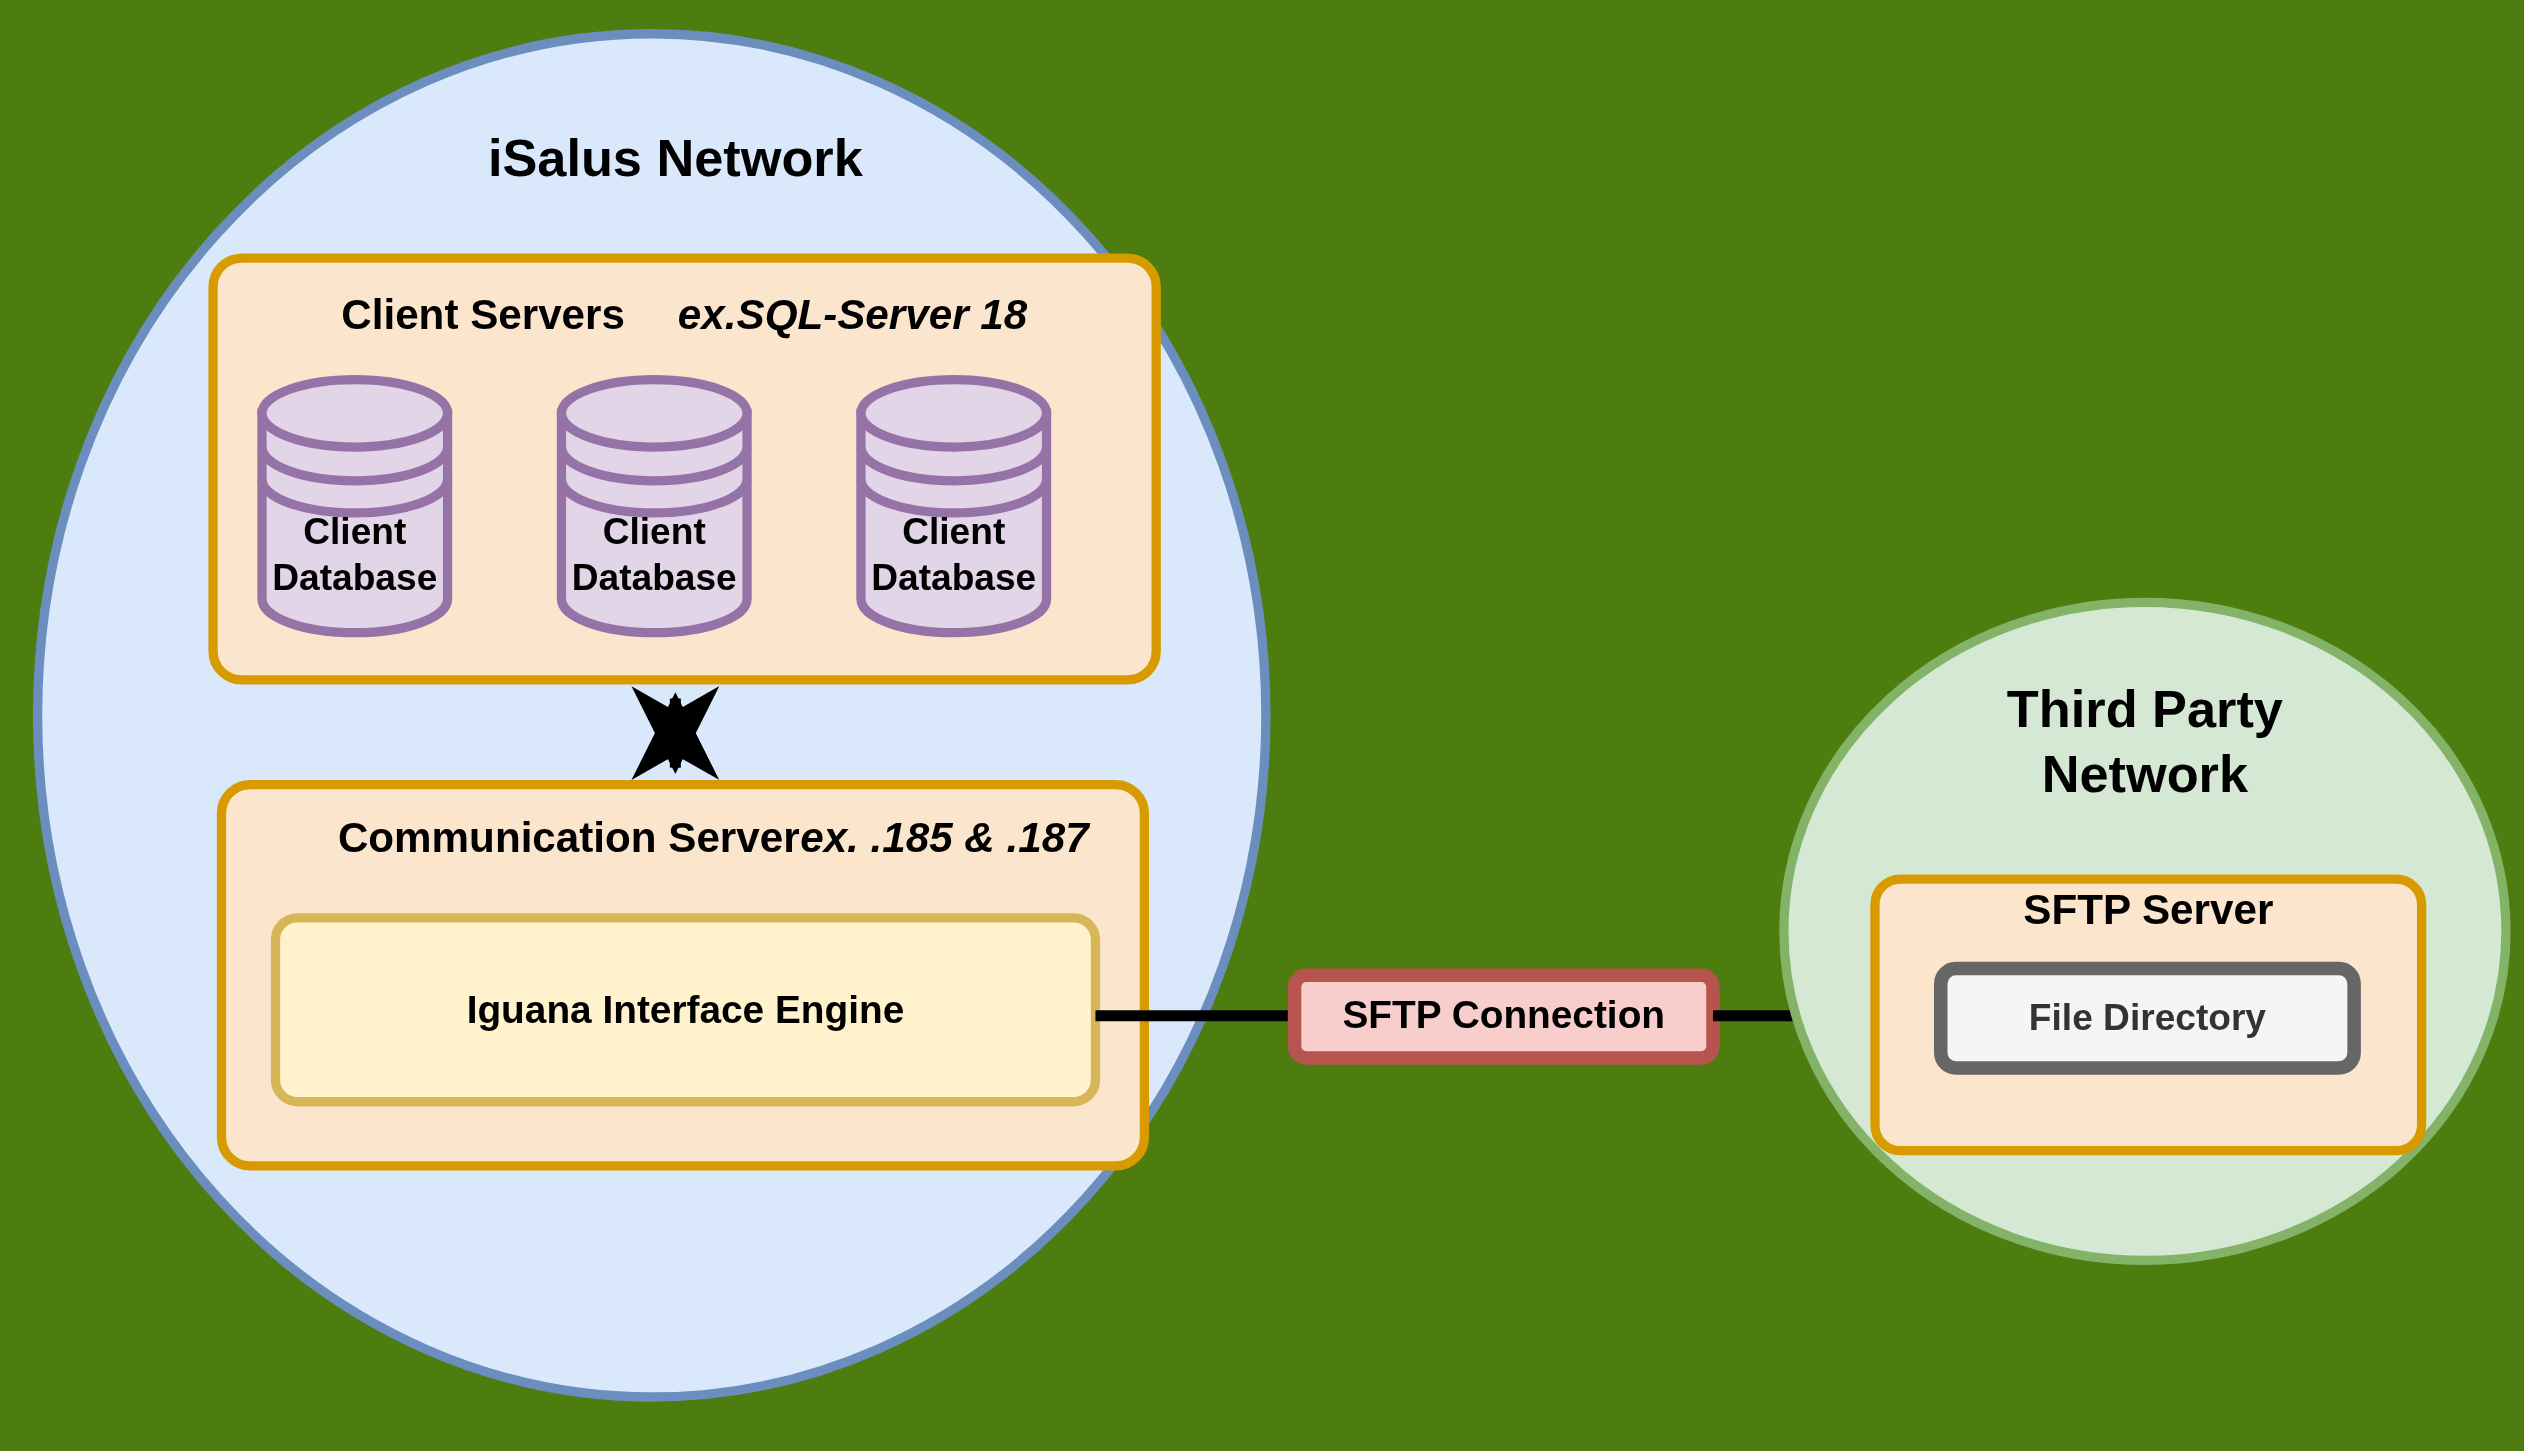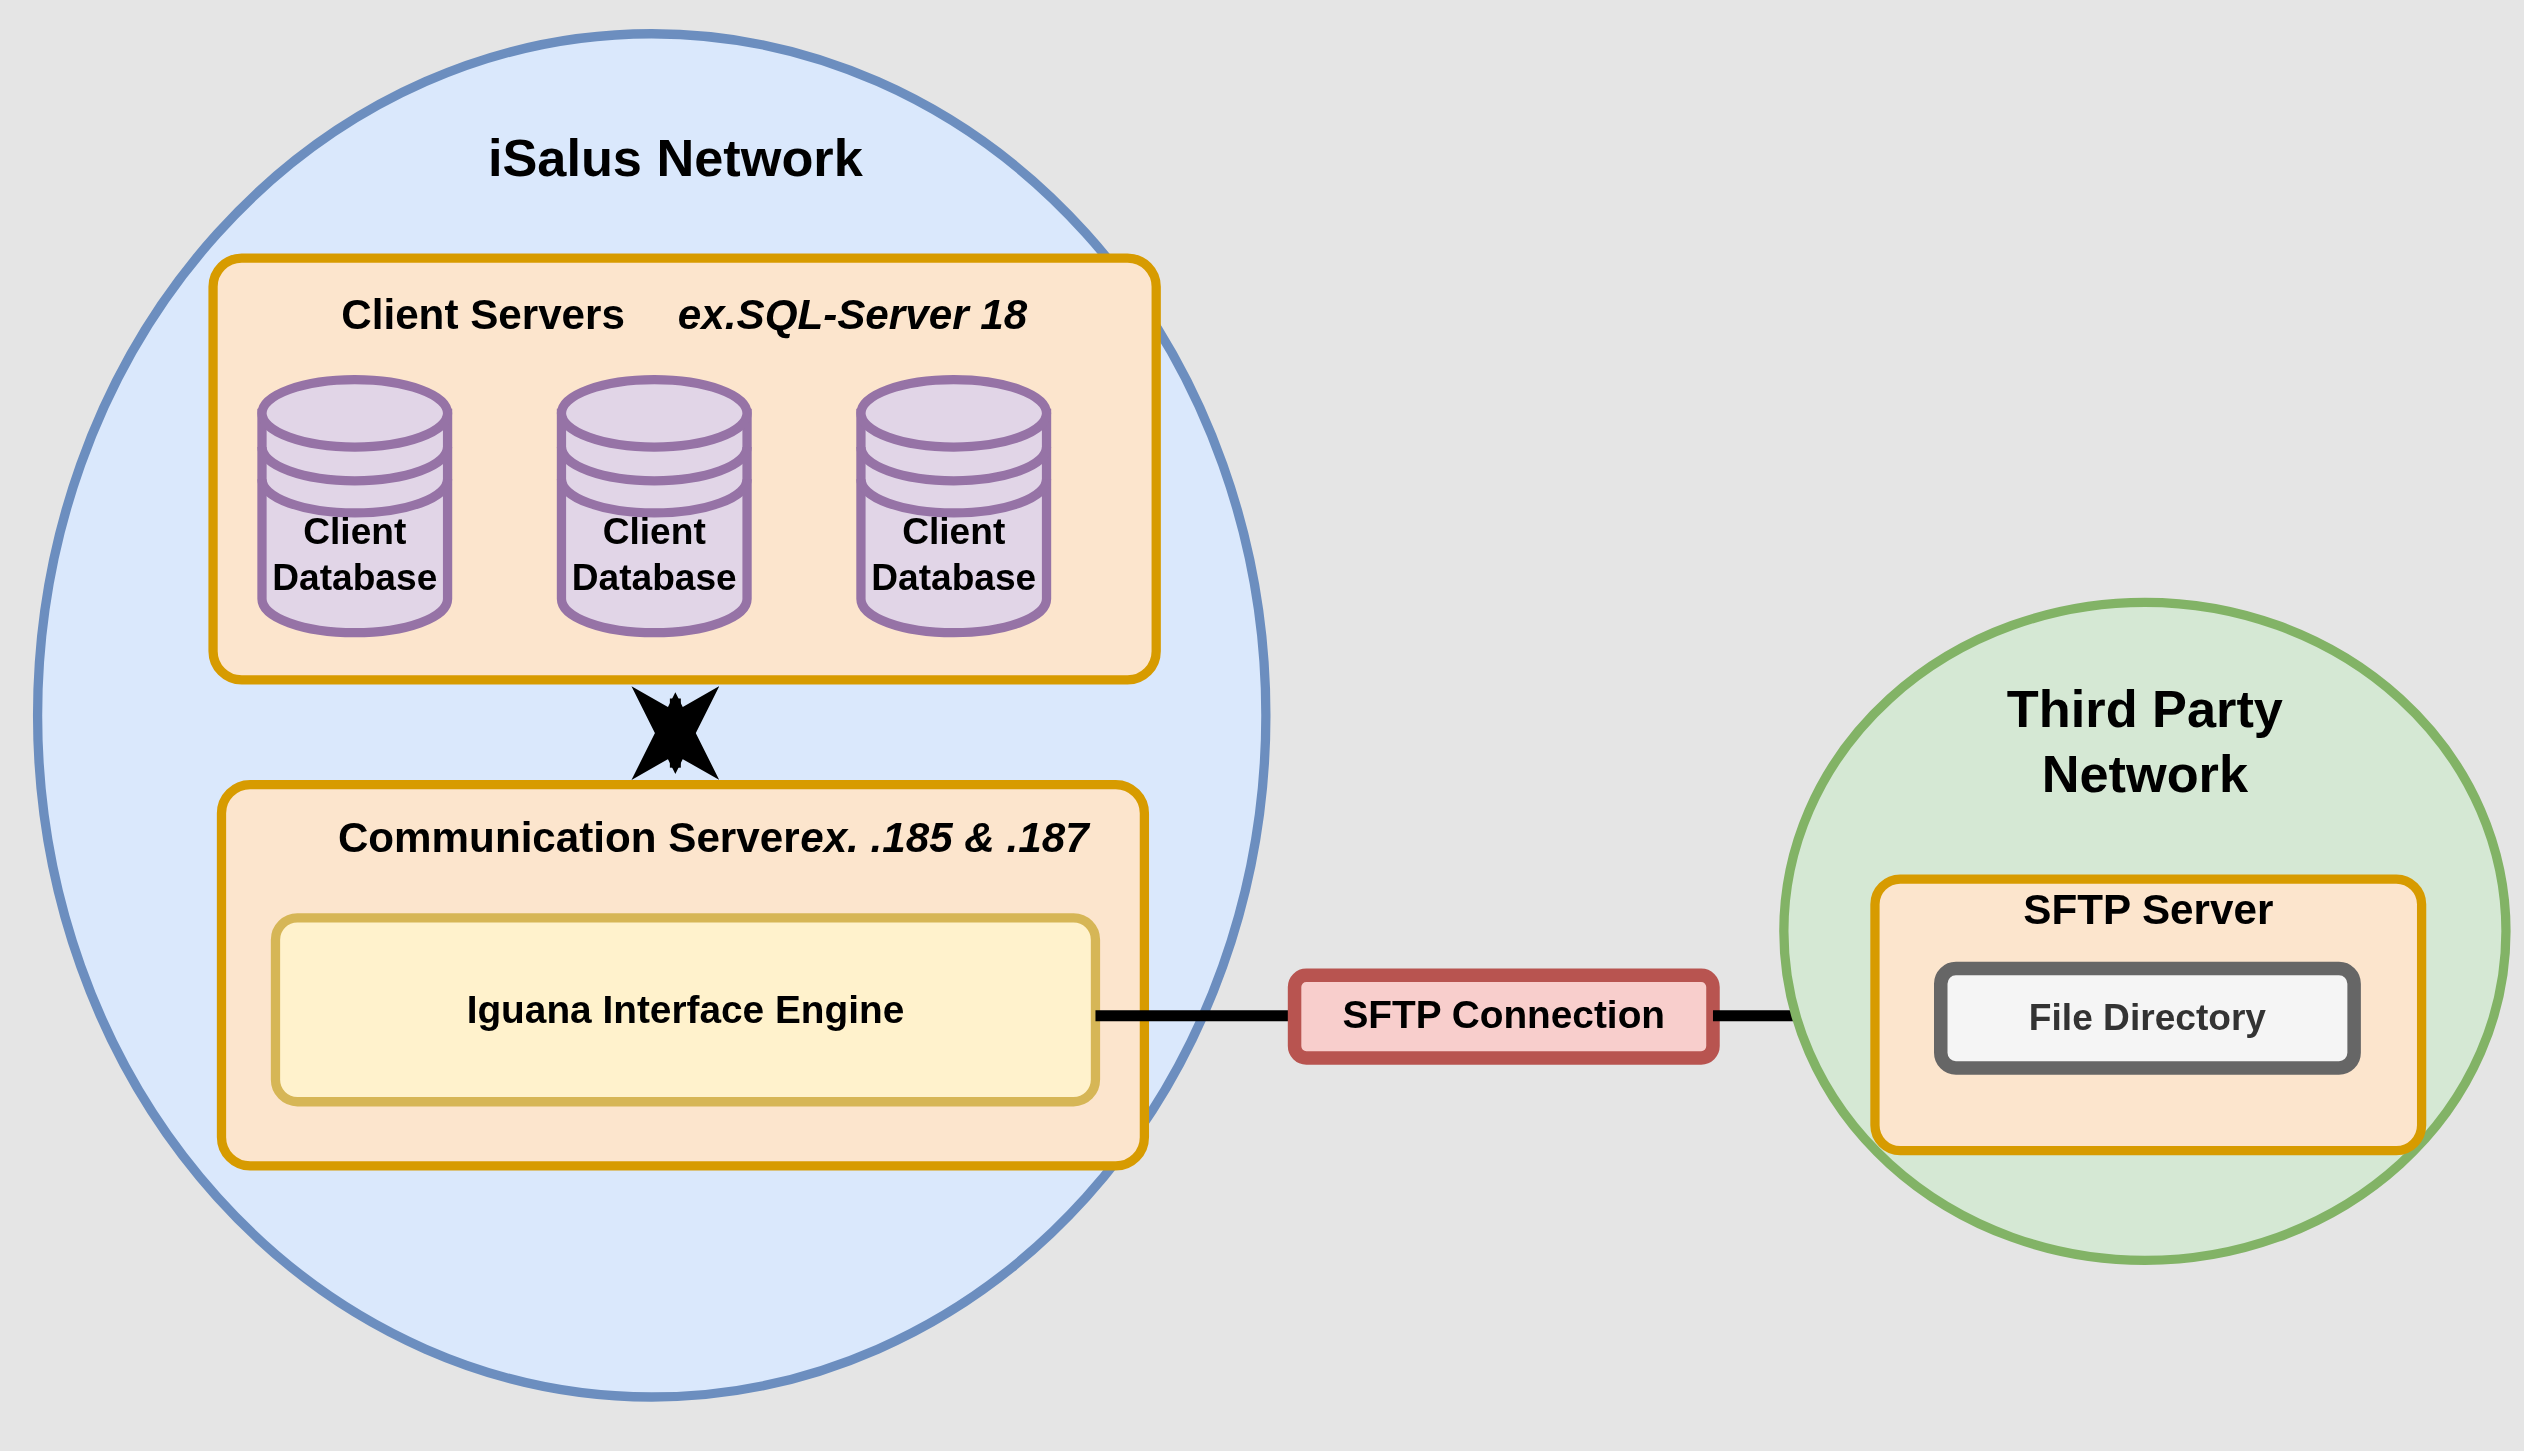--- a/index.html
+++ b/index.html
@@ -11,21 +11,21 @@
   body {
     width: 2525px;
     height: 1451px;
     overflow: hidden;
     font-family: "Liberation Sans", sans-serif;
   }
   #diagram-root {
     position: relative;
     width: 2525px;
     height: 1451px;
-    background: #e5e5e5;
+    background: #4d7c0f;
   }
   svg.canvas {
     position: absolute;
     top: 0;
     left: 0;
     width: 2525px;
     height: 1451px;
     display: block;
   }
   .lbl {

